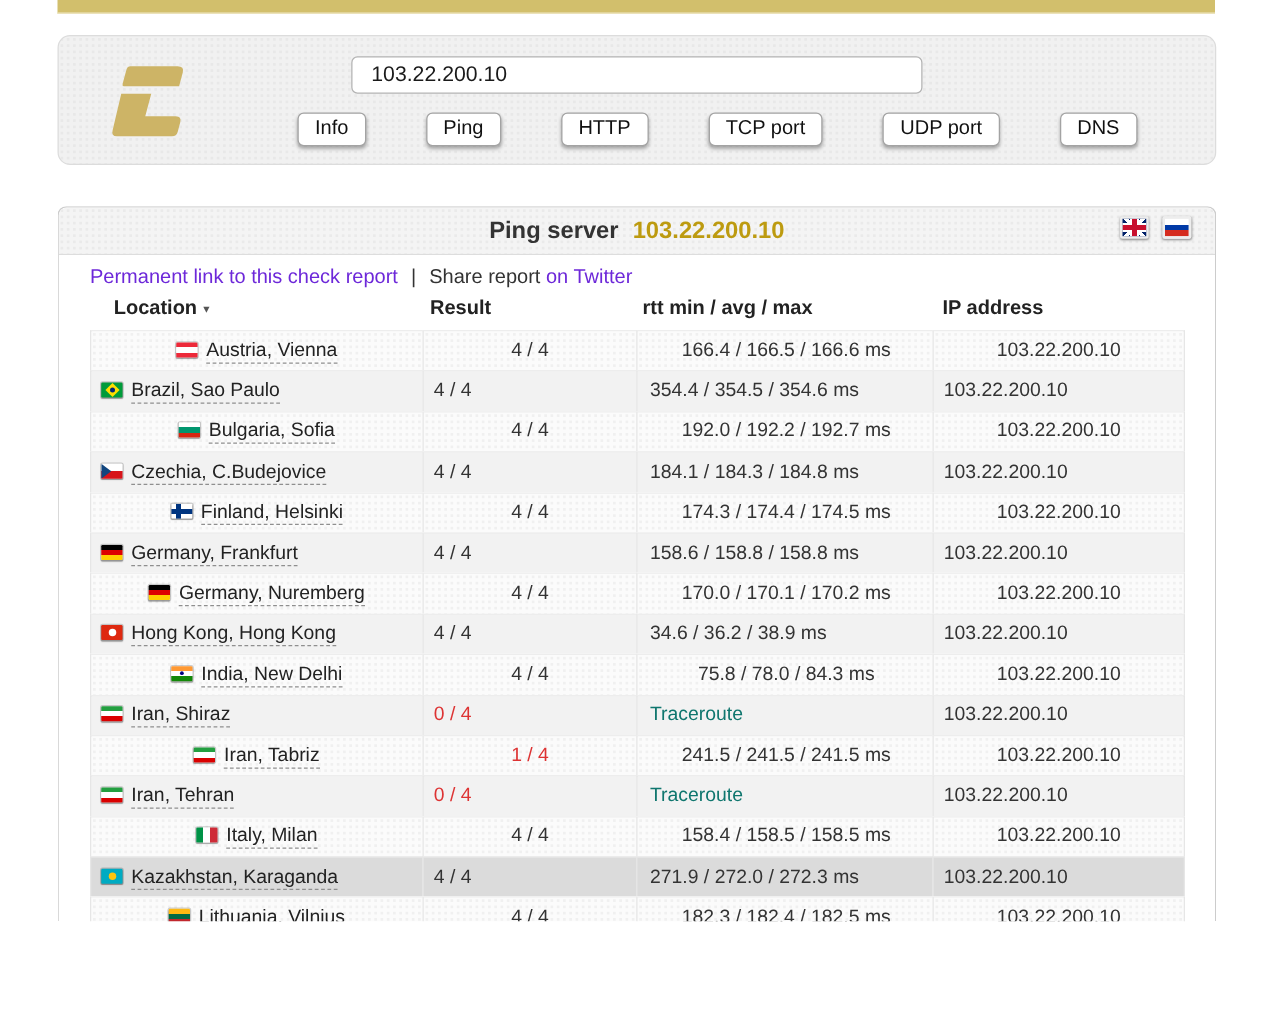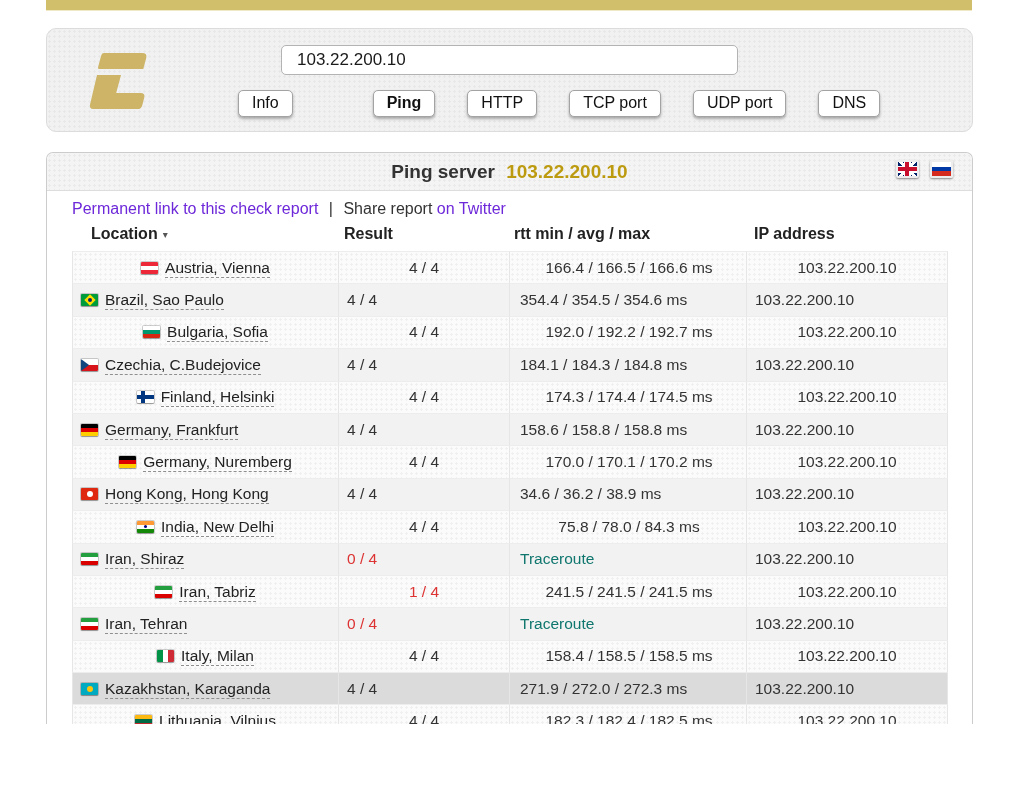--- a/index.html
+++ b/index.html
@@ -22,32 +22,32 @@
     background-size:5px 5px;
     border:1px solid #dcdcdc;border-radius:10px;
   }
   .logo{position:absolute;left:33px;top:18px;width:70px;height:70px;}
   .host-input{
     position:absolute;left:234px;top:16px;width:457px;height:30px;box-sizing:border-box;
     border:1px solid #b3b3b3;border-radius:5px;background:#fff;
     font-family:"Liberation Sans","DejaVu Sans",sans-serif;
     font-size:17px;color:#1a1a1a;padding:0 15px;outline:none;
   }
-  .check-buttons{position:absolute;left:191px;top:61px;display:flex;gap:32px;}
+  .check-buttons{position:absolute;left:191px;top:61px;display:flex;gap:48px;}
   .check-btn{
     font-family:"Liberation Sans","DejaVu Sans",sans-serif;
     font-size:16px;color:#111;background:#fff;
     border:1px solid #a3a3a3;border-radius:5px;
     padding:3px 13px 4px;cursor:pointer;
     box-shadow:0 2px 3px rgba(0,0,0,0.3);
   }
-  .check-btn.active{font-weight:bold;margin-left:48px;}
+  .check-btn.active{font-weight:normal;}
   
   .report-panel{
-    position:absolute;left:46px;top:152px;width:927px;height:572px;box-sizing:border-box;
+    position:absolute;left:46px;top:165px;width:927px;height:572px;box-sizing:border-box;
     background:#fff;border:1px solid #cccccc;border-bottom:none;
     border-radius:7px 7px 0 0;overflow:hidden;
   }
   .report-header{
     position:relative;height:38px;box-sizing:border-box;
     background-color:#f4f4f4;
     background-image:radial-gradient(#eaeaea 1px, transparent 1.2px);
     background-size:5px 5px;
     border-bottom:1px solid #dddddd;border-radius:7px 7px 0 0;
   }

